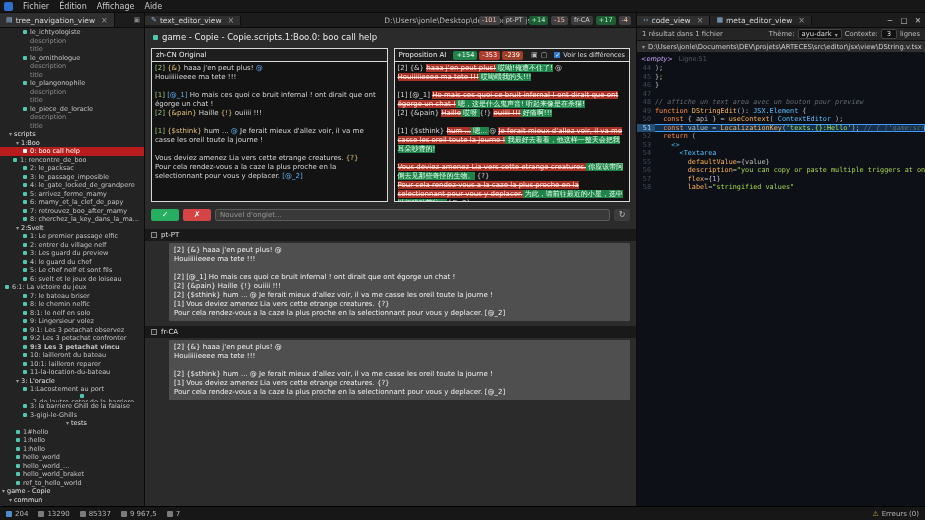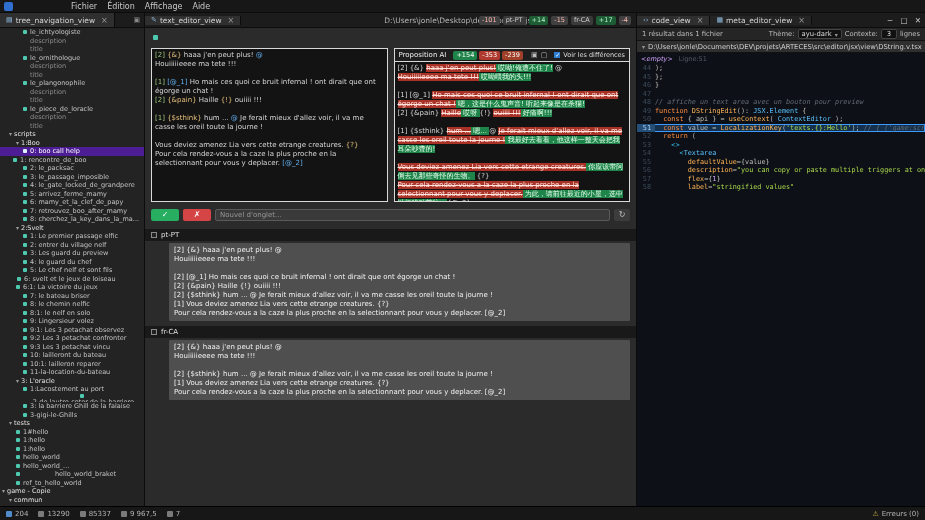--- a/index.html
+++ b/index.html
@@ -3,21 +3,21 @@
 <meta charset="utf-8">
 <style>
   * { margin:0; padding:0; box-sizing:border-box; }
   html,body { width:925px; height:520px; overflow:hidden; background:#1e1e1e;
               font-family:"DejaVu Sans", sans-serif; }
   #app { position:relative; width:925px; height:520px; background:#1e1e1e; color:#ccc;
          display:flex; flex-direction:column; }
 
   
   .menubar { height:13px; background:#171717; display:flex; align-items:center;
-             font-size:8px; color:#c8c8c8; flex:none; border-bottom:1px solid #0c0c0c;gap:48px; }
+             font-size:8px; color:#c8c8c8; flex:none; border-bottom:1px solid #0c0c0c; }
   .logo { width:9px; height:9px; background:#2f6fd0; border-radius:2px; margin:0 5px 0 4px;
           display:inline-block; }
   .menu-item { padding:0 5px; cursor:default; }
 
   
   .tabsrow { height:15px; background:#1c1c1c; display:flex; align-items:stretch; flex:none;
              border-bottom:1px solid #0c0c0c; position:relative; font-size:7.5px; }
   .tabs-left { width:145px; flex:none; display:flex; border-right:1px solid #0c0c0c; }
   .tabs-mid  { width:492px; flex:none; display:flex; align-items:center; border-right:1px solid #0c0c0c; }
   .tabs-right{ flex:1; display:flex; align-items:center; }
@@ -37,21 +37,21 @@
   .wc { width:14px; text-align:center; color:#cfcfcf; font-size:7.5px; line-height:15px; }
   .spacer { flex:1; }
 
   
   .main { flex:1; display:flex; min-height:0; }
 
   
   .left-panel { width:145px; flex:none; background:#232323; border-right:1px solid #0c0c0c; overflow:hidden; }
   .tree-row { height:8.5px; line-height:8.5px; font-size:6.5px; color:#c2c2c2;
               white-space:nowrap; overflow:hidden; display:flex; align-items:center; cursor:default; }
-  .tree-row.sel { background:#4c1d95; color:#fff; }
+  .tree-row.sel { background:#b91c1c; color:#fff; }
   .tree-row .tw { color:#9a9a9a; font-size:6px; margin-right:2px; flex:none; }
   .tree-row .dot { width:4px; height:4px; background:#4ec9b0; border-radius:1px; margin-right:3px; flex:none; }
   .tree-row.sel .dot { background:#dff3ff; }
   .tl.folder { color:#e3e3e3; }
   .tl.sub { color:#8d8d8d; }
 
   
   .mid-panel { width:492px; flex:none; background:#2b2b2b; border-right:1px solid #0c0c0c;
                display:flex; flex-direction:column; overflow:hidden; }
   .doc-title-row { height:18px; display:flex; align-items:center; gap:4px; padding:0 8px; flex:none; }
@@ -294,25 +294,25 @@
             <span class="tl item">3: Les guard du preview</span>
           </div>
           <div class="tree-row" style="padding-left: 23px;">
             <span class="dot"></span>
             <span class="tl item">4: le guard du chef</span>
           </div>
           <div class="tree-row" style="padding-left: 23px;">
             <span class="dot"></span>
             <span class="tl item">5: Le chef nelf et sont fils</span>
           </div>
-          <div class="tree-row" style="padding-left: 17px;">
+          <div class="tree-row" style="padding-left: 23px;">
             <span class="dot"></span>
             <span class="tl item">6: svelt et le jeux de loiseau</span>
           </div>
-          <div class="tree-row" style="padding-left: 16px; align-items: center;">
+          <div class="tree-row" style="padding-left: 5px; align-items: center;">
             <span class="dot"></span>
             <span class="tl item">6:1: La victoire du jeux</span>
           </div>
           <div class="tree-row" style="padding-left: 23px;">
             <span class="dot"></span>
             <span class="tl item">7: le bateau briser</span>
           </div>
           <div class="tree-row" style="padding-left: 23px;">
             <span class="dot"></span>
             <span class="tl item">8: le chemin nelfic</span>
@@ -326,21 +326,21 @@
             <span class="tl item">9: Lingersieur volez</span>
           </div>
           <div class="tree-row" style="padding-left: 23px;">
             <span class="dot"></span>
             <span class="tl item">9:1: Les 3 petachat observez</span>
           </div>
           <div class="tree-row" style="padding-left: 23px;">
             <span class="dot"></span>
             <span class="tl item">9:2 Les 3 petachat confronter</span>
           </div>
-          <div class="tree-row" style="padding-left: 23px;">
+          <div class="tree-row" style="padding-left: 23px; font-weight: bold;">
             <span class="dot"></span>
             <span class="tl item">9:3 Les 3 petachat vincu</span>
           </div>
           <div class="tree-row" style="padding-left: 23px;">
             <span class="dot"></span>
             <span class="tl item">10: lailleront du bateau</span>
           </div>
           <div class="tree-row" style="padding-left: 23px;">
             <span class="dot"></span>
             <span class="tl item">10:1: lailleron reparer</span>
@@ -362,21 +362,21 @@
             <span class="tl item">2-de-lautre-coter-de-la-barriere</span>
           </div>
           <div class="tree-row" style="padding-left: 23px;">
             <span class="dot"></span>
             <span class="tl item">3: la barriere Ghill de la falaise</span>
           </div>
           <div class="tree-row" style="padding-left: 23px;">
             <span class="dot"></span>
             <span class="tl item">3-gigi-le-Ghills</span>
           </div>
-          <div class="tree-row" style="padding-left: 9px;">
+          <div class="tree-row" style="padding-left: 9px; justify-content: center;">
             <span class="tw">▾</span>
             <span class="tl folder">tests</span>
           </div>
           <div class="tree-row" style="padding-left: 16px;">
             <span class="dot"></span>
             <span class="tl item">1#hello</span>
           </div>
           <div class="tree-row" style="padding-left: 16px;">
             <span class="dot"></span>
             <span class="tl item">1:hello</span>
@@ -386,21 +386,21 @@
             <span class="tl item">1:hello</span>
           </div>
           <div class="tree-row" style="padding-left: 16px;">
             <span class="dot"></span>
             <span class="tl item">hello_world</span>
           </div>
           <div class="tree-row" style="padding-left: 16px;">
             <span class="dot"></span>
             <span class="tl item">hello_world_...</span>
           </div>
-          <div class="tree-row" style="padding-left: 16px; gap: 32px;">
+          <div class="tree-row" style="padding-left: 16px;">
             <span class="dot"></span>
             <span class="tl item">hello_world_braket</span>
           </div>
           <div class="tree-row" style="padding-left: 16px;">
             <span class="dot"></span>
             <span class="tl item">ref_to_hello_world</span>
           </div>
           <div class="tree-row" style="padding-left: 2px;">
             <span class="tw">▾</span>
             <span class="tl folder">game - Copie</span>
@@ -408,23 +408,27 @@
           <div class="tree-row" style="padding-left: 9px;">
             <span class="tw">▾</span>
             <span class="tl folder">commun</span>
           </div>
         </div>
     </div>
 
     <div class="mid-panel">
       <div class="doc-title-row">
         <span class="doc-dot"></span>
+        <span class="doc-title">game - Copie - Copie.scripts.1:Boo.0: boo call help</span>
       </div>
       <div class="panes">
         <div class="pane">
+          <div class="pane-header">
+            <span>zh-CN Original</span>
+          </div>
           <div class="pane-body">
               <div class="tline"><span class="c-tk">[2] </span><span class="c-tk2">{&amp;} </span><span class="c-pl">haaa j'en peut plus! </span><span class="c-tk3">@</span></div>
               <div class="tline"><span class="c-pl">Houiiiiieeee ma tete !!!</span></div>
               <div class="tline">&nbsp;</div>
               <div class="tline"><span class="c-tk">[1] </span><span class="c-tk3">[@_1] </span><span class="c-pl">Ho mais ces quoi ce bruit infernal ! ont dirait que ont égorge un chat !</span></div>
               <div class="tline"><span class="c-tk">[2] </span><span class="c-tk2">{&amp;pain} </span><span class="c-pl">Haille </span><span class="c-tk2">{!} </span><span class="c-pl">ouiiii !!!</span></div>
               <div class="tline">&nbsp;</div>
               <div class="tline"><span class="c-tk">[1] </span><span class="c-tk2">{$sthink} </span><span class="c-pl">hum ... </span><span class="c-tk3">@ </span><span class="c-pl">Je ferait mieux d'allez voir, il va me casse les oreil toute la journe !</span></div>
               <div class="tline">&nbsp;</div>
               <div class="tline"><span class="c-pl">Vous deviez amenez Lia vers cette etrange creatures. </span><span class="c-tk2">{?}</span></div>

